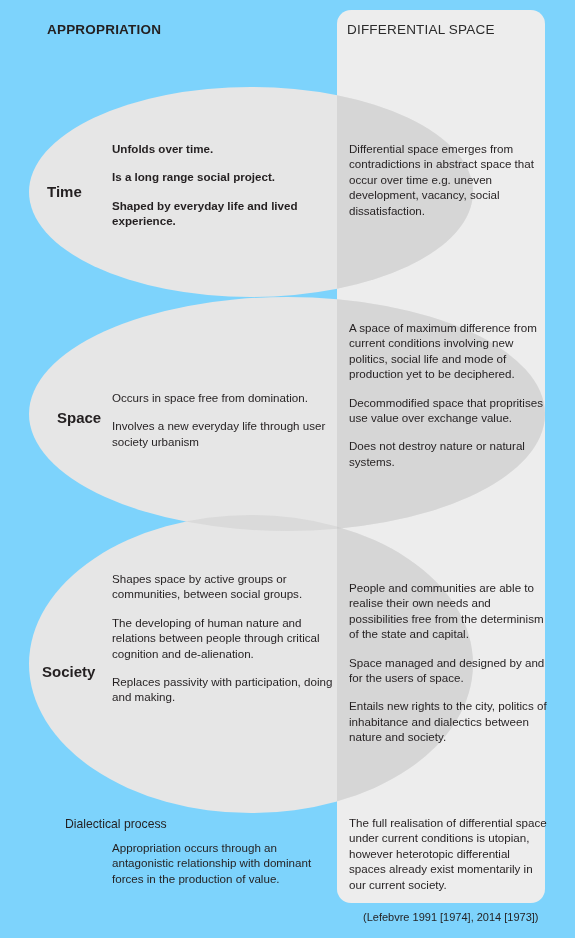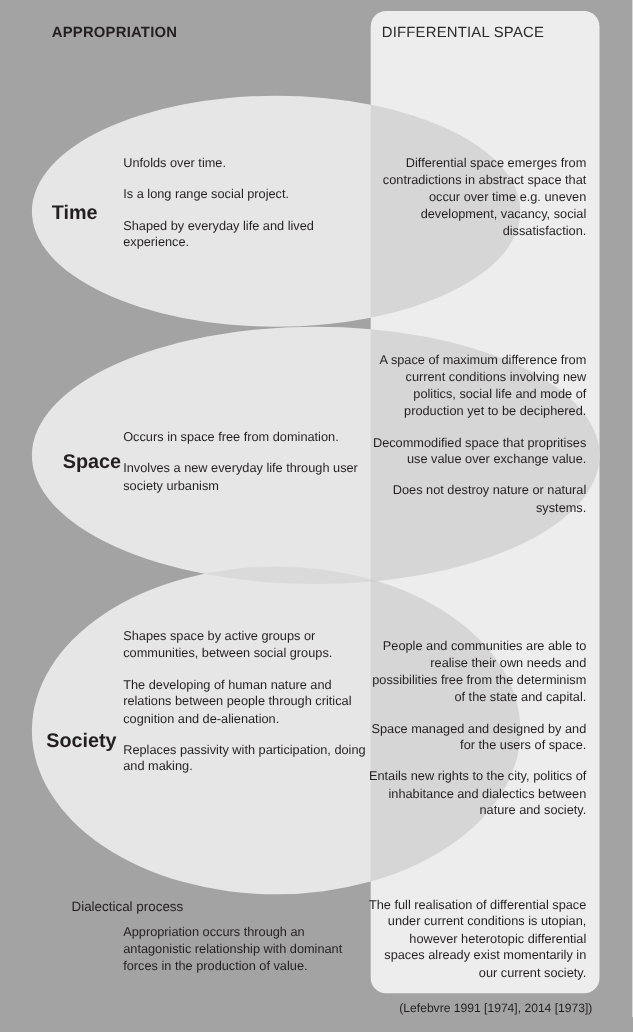--- a/index.html
+++ b/index.html
@@ -9,21 +9,21 @@
   }
   body {
     font-family: "Liberation Sans", sans-serif;
     color: #231f20;
   }
   #page {
     position: relative;
     width: 575px;
     height: 938px;
     overflow: hidden;
-    background: #a3a3a3;
+    background: #7dd3fc;
   }
   #bg-layer {
     position: absolute;
     left: 0;
     top: 0;
     width: 575px;
     height: 938px;
     z-index: 0;
   }
   .content-layer {
@@ -51,37 +51,36 @@
   #hdr-right {
     left: 347px;
     top: 22px;
     font-weight: normal;
     color: #2b2b2b;
   }
 
   
   .row-label {
     position: absolute;
-    font-size: 18px;
+    font-size: 15px;
     font-weight: bold;
     color: #231f20;
     white-space: nowrap;
   }
 
   
   .col-left {
     position: absolute;
     left: 112px;
     width: 222px;
   }
   .col-right {
     position: absolute;
-    left: 335px;
+    left: 349px;
     width: 198px;
-    text-align: right;
   }
   .para {
     font-size: 11.6px;
     line-height: 15.4px;
     color: #231f20;
     margin: 0 0 13px 0;
   }
   .para:last-child { margin-bottom: 0; }
 
   
@@ -152,21 +151,21 @@
     </g>
   </svg>
 
   <div class="content-layer">
 
     <div class="hdr" id="hdr-left">APPROPRIATION</div>
     <div class="hdr" id="hdr-right">DIFFERENTIAL SPACE</div>
 
     <div class="row-label" style="left:47px; top:183px;">Time</div>
 
-    <div class="col-left" style="top:141px;">
+    <div class="col-left" style="top:141px;font-weight:bold;">
       <p class="para">Unfolds over time.</p>
       <p class="para">Is a long range social project.</p>
       <p class="para">Shaped by everyday life and  lived experience.</p>
     </div>
 
     <div class="col-right" style="top:141px;">
       <p class="para">Differential space emerges from contradictions in abstract space that occur over time e.g. uneven development, vacancy, social dissatisfaction.</p>
     </div>
 
     <div class="row-label" style="left:45px; top:409px;margin-left:12px;">Space</div>

